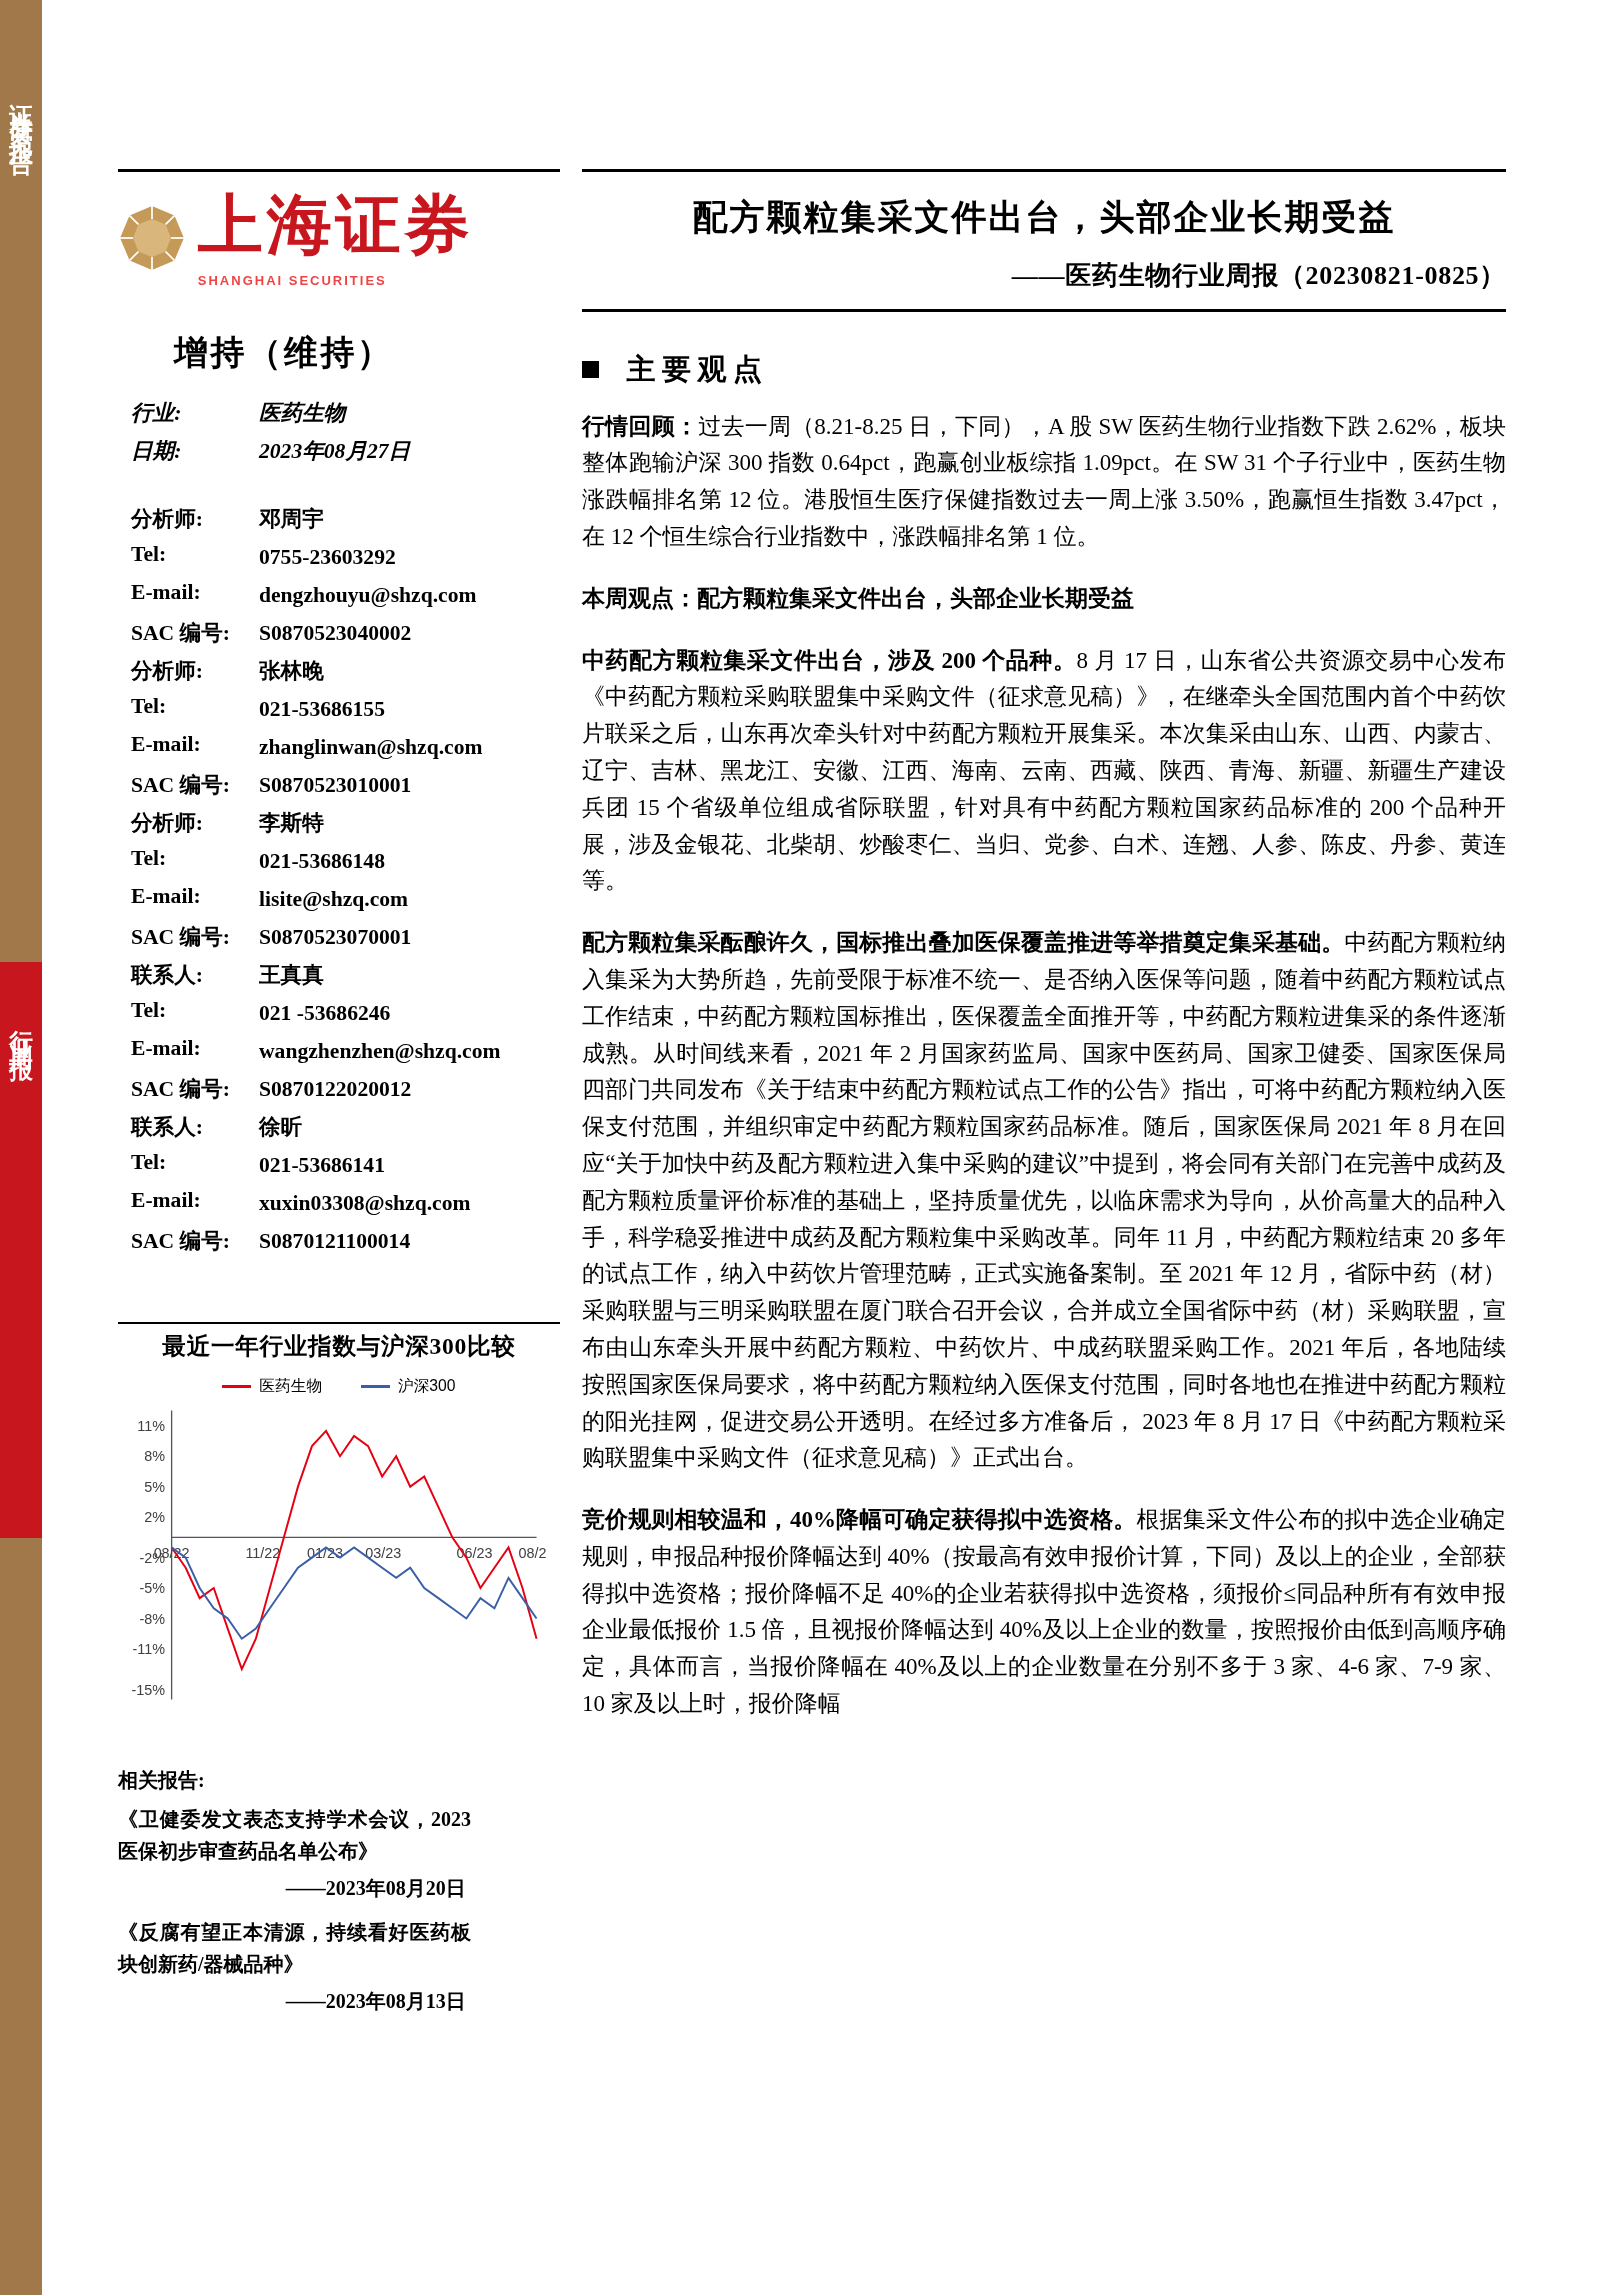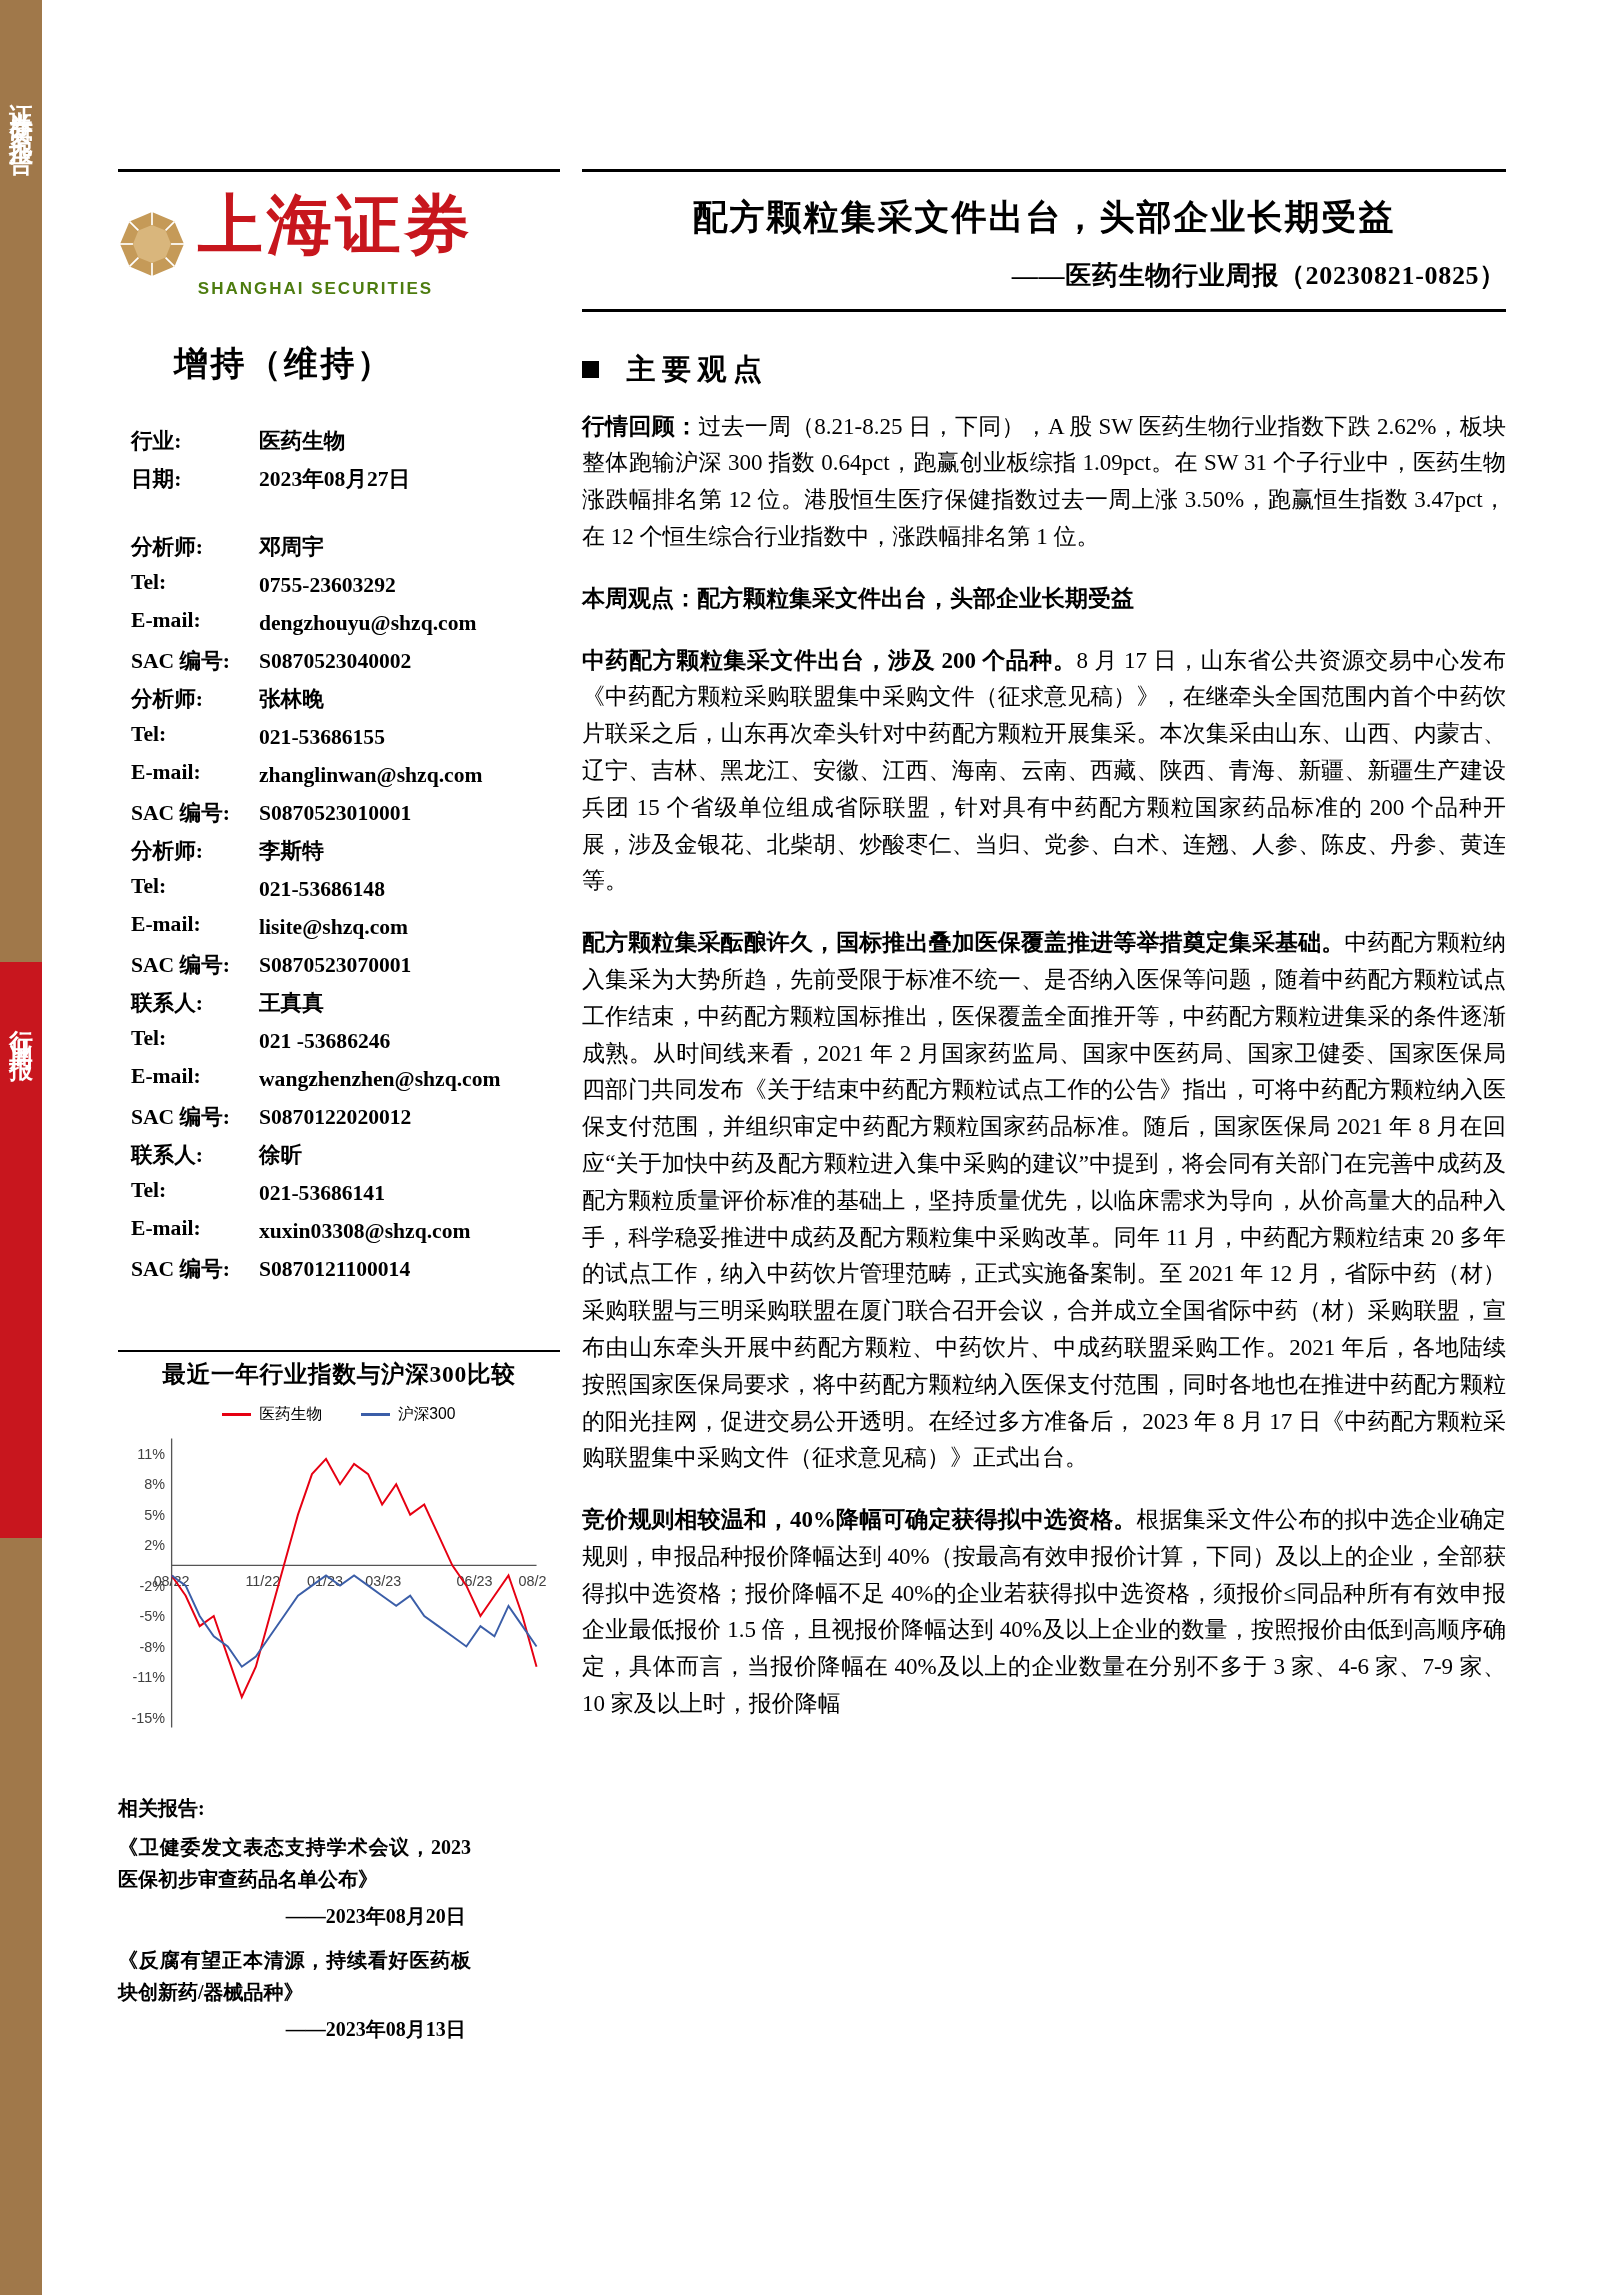--- a/index.html
+++ b/index.html
@@ -23,26 +23,26 @@
   
   .col-left  { position:absolute; left:118px;  top:169px; width:442px; }
   .col-right { position:absolute; left:582px;  top:169px; width:924px; }
   .rule  { height:3.3px; background:#000; }
   .rule2 { height:2.6px; background:#000; }
 
   
   .brand { display:flex; align-items:center; margin-top:18.3px; gap:11.8px; }
   .brand-text { display:flex; flex-direction:column; }
   .brand-cn { color:#c7161d; font-size:65px; font-weight:700; letter-spacing:3.9px; line-height:1.05; }
-  .brand-en { color:#4d7c0f; font-size:17px; font-weight:700; letter-spacing:2px;
-              font-family:"Liberation Sans",sans-serif; margin-top:20px; }
+  .brand-en { color:#ef4444; font-size:13px; font-weight:700; letter-spacing:2px;
+              font-family:"Liberation Sans",sans-serif; margin-top:14px; }
 
   .rating { margin-top:42px; padding-left:56px; font-size:34px; font-weight:700; letter-spacing:2.6px; }
 
-  .meta { margin-top:39px; }
+  .meta { margin-top:22px;font-style:italic; }
   .kv-row { display:flex; min-height:38px; align-items:flex-start; font-size:21.6px; font-weight:700; }
   .kv-row .lbl { width:141px; flex:0 0 141px; padding-left:13px; }
   .kv-row .val { width:249px; word-break:break-all; line-height:1.45; }
   .analysts { margin-top:30px; }
 
   
   .chart-box { margin-top:58px; border-top:2.6px solid #000; padding-top:6px; }
   .chart-title { text-align:center; font-size:23.6px; font-weight:700; letter-spacing:0.7px; }
   .chart-legend { display:flex; justify-content:center; gap:39px; margin-top:14.4px;
                   font-size:15.7px; font-family:"Liberation Sans",sans-serif; }

